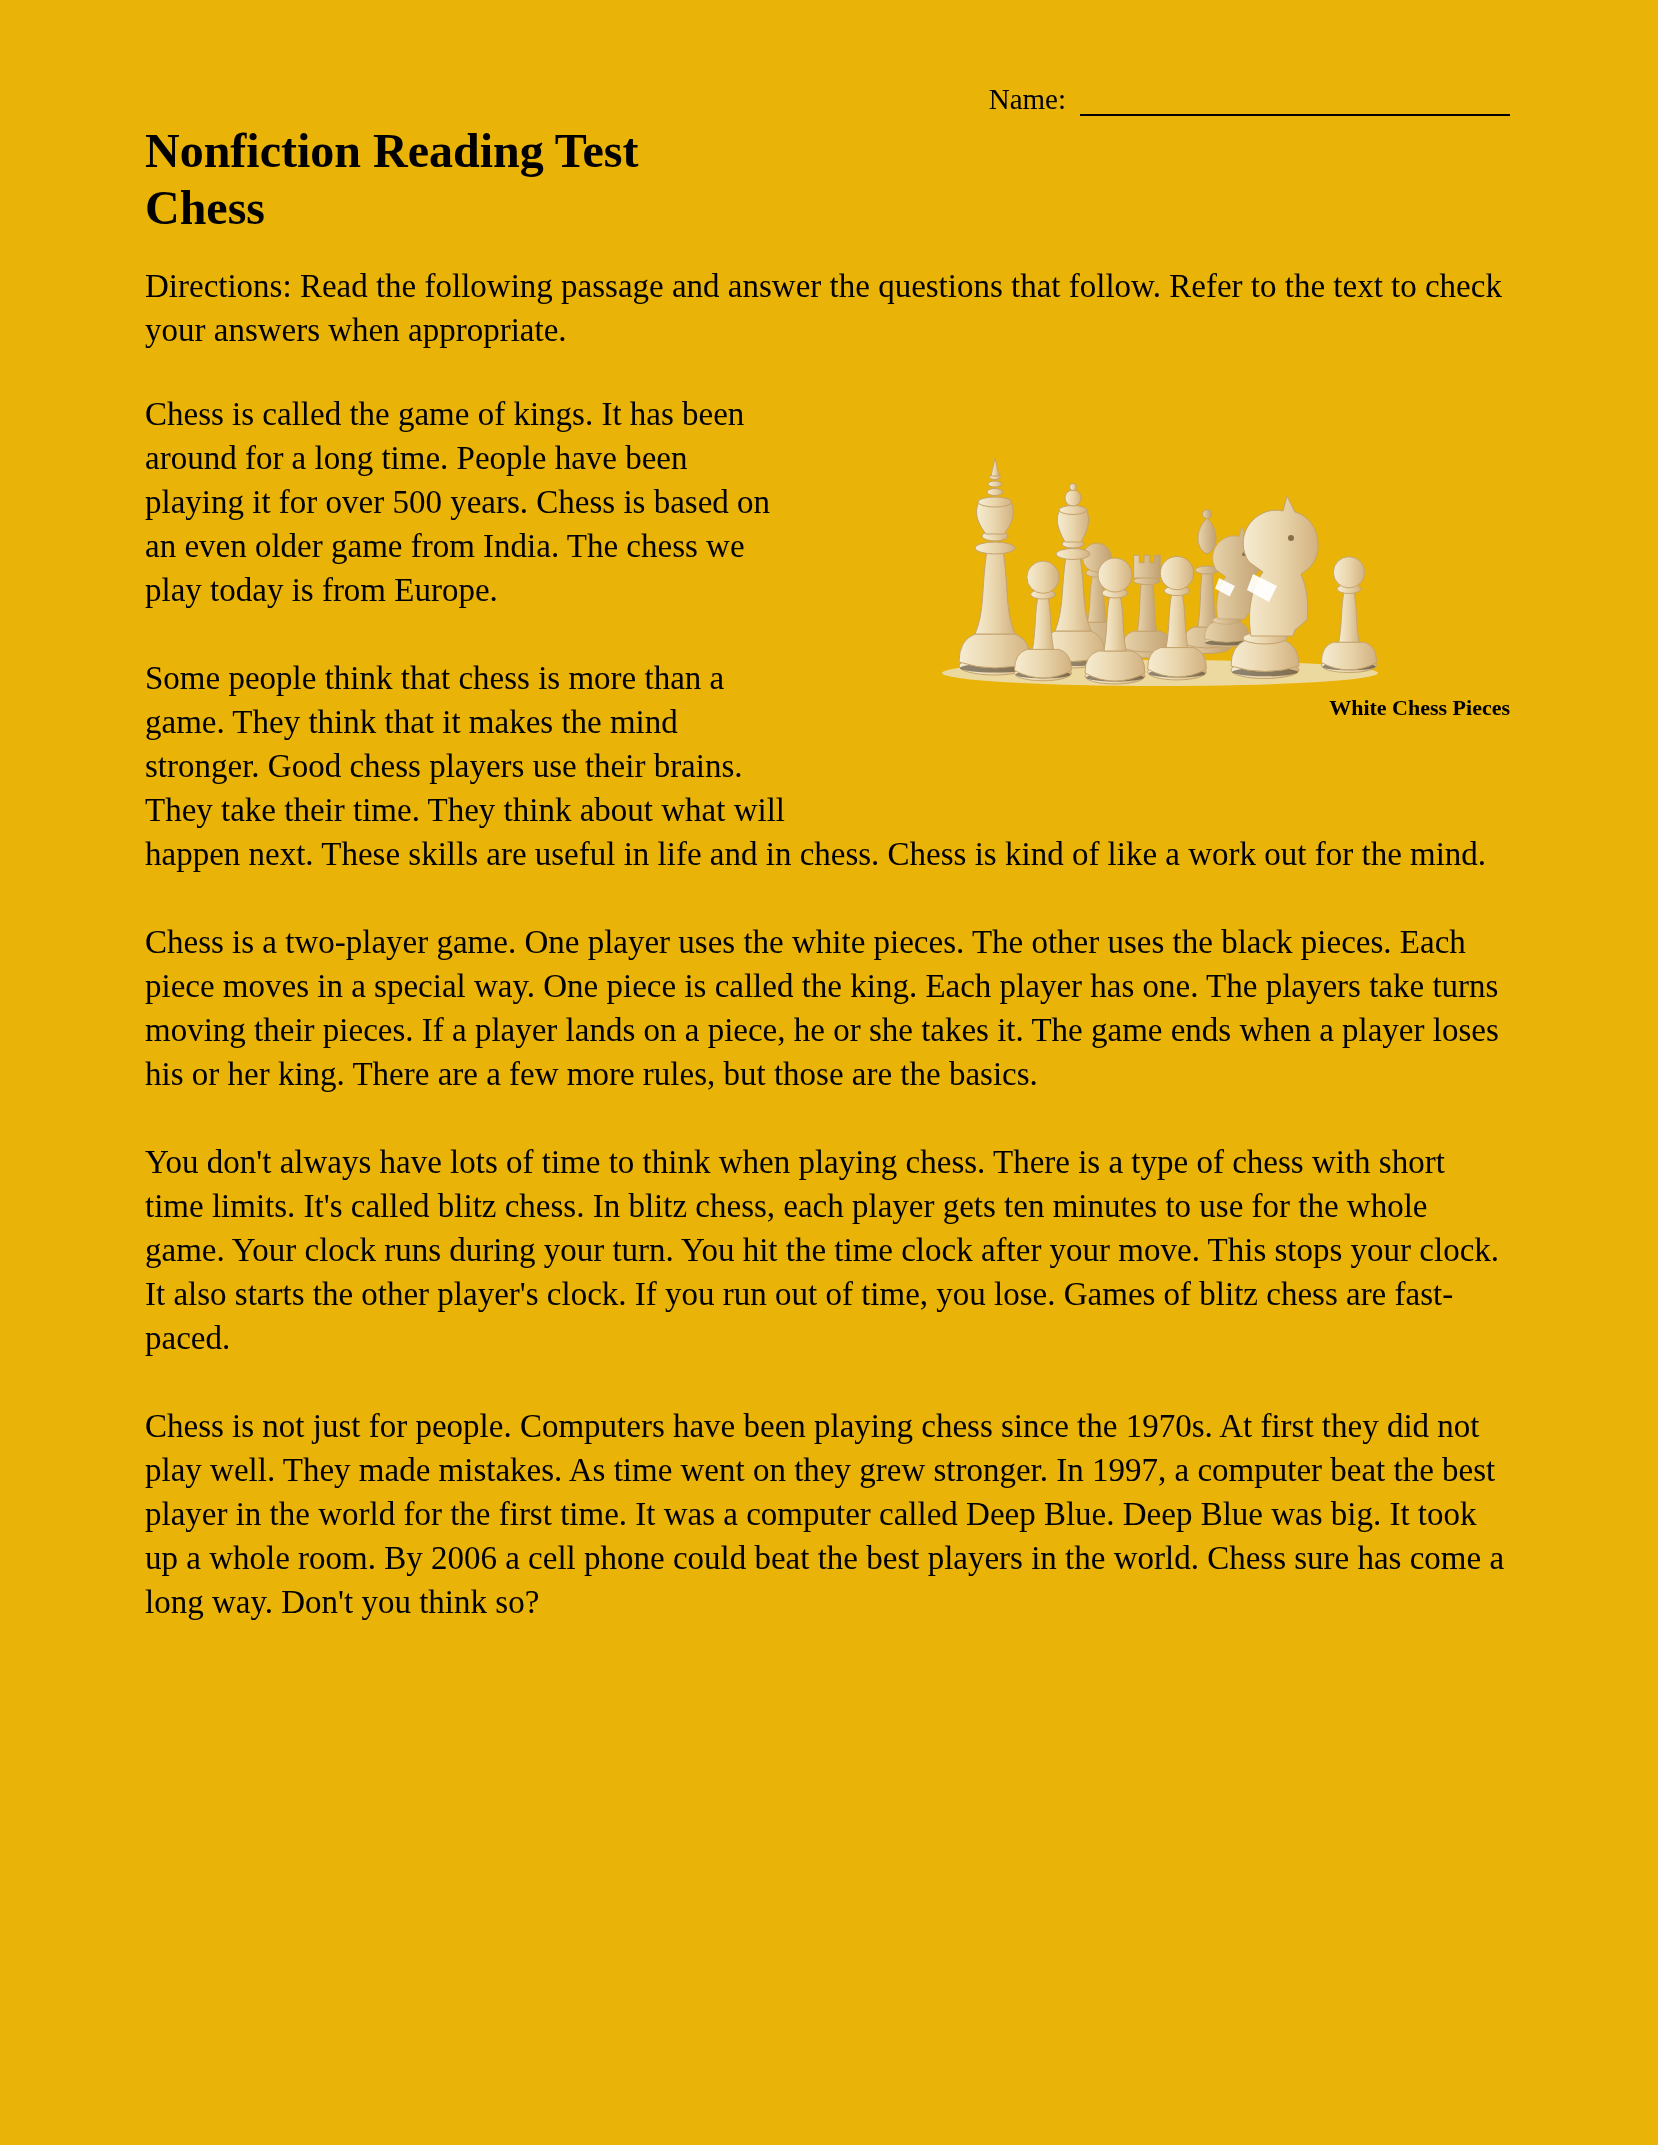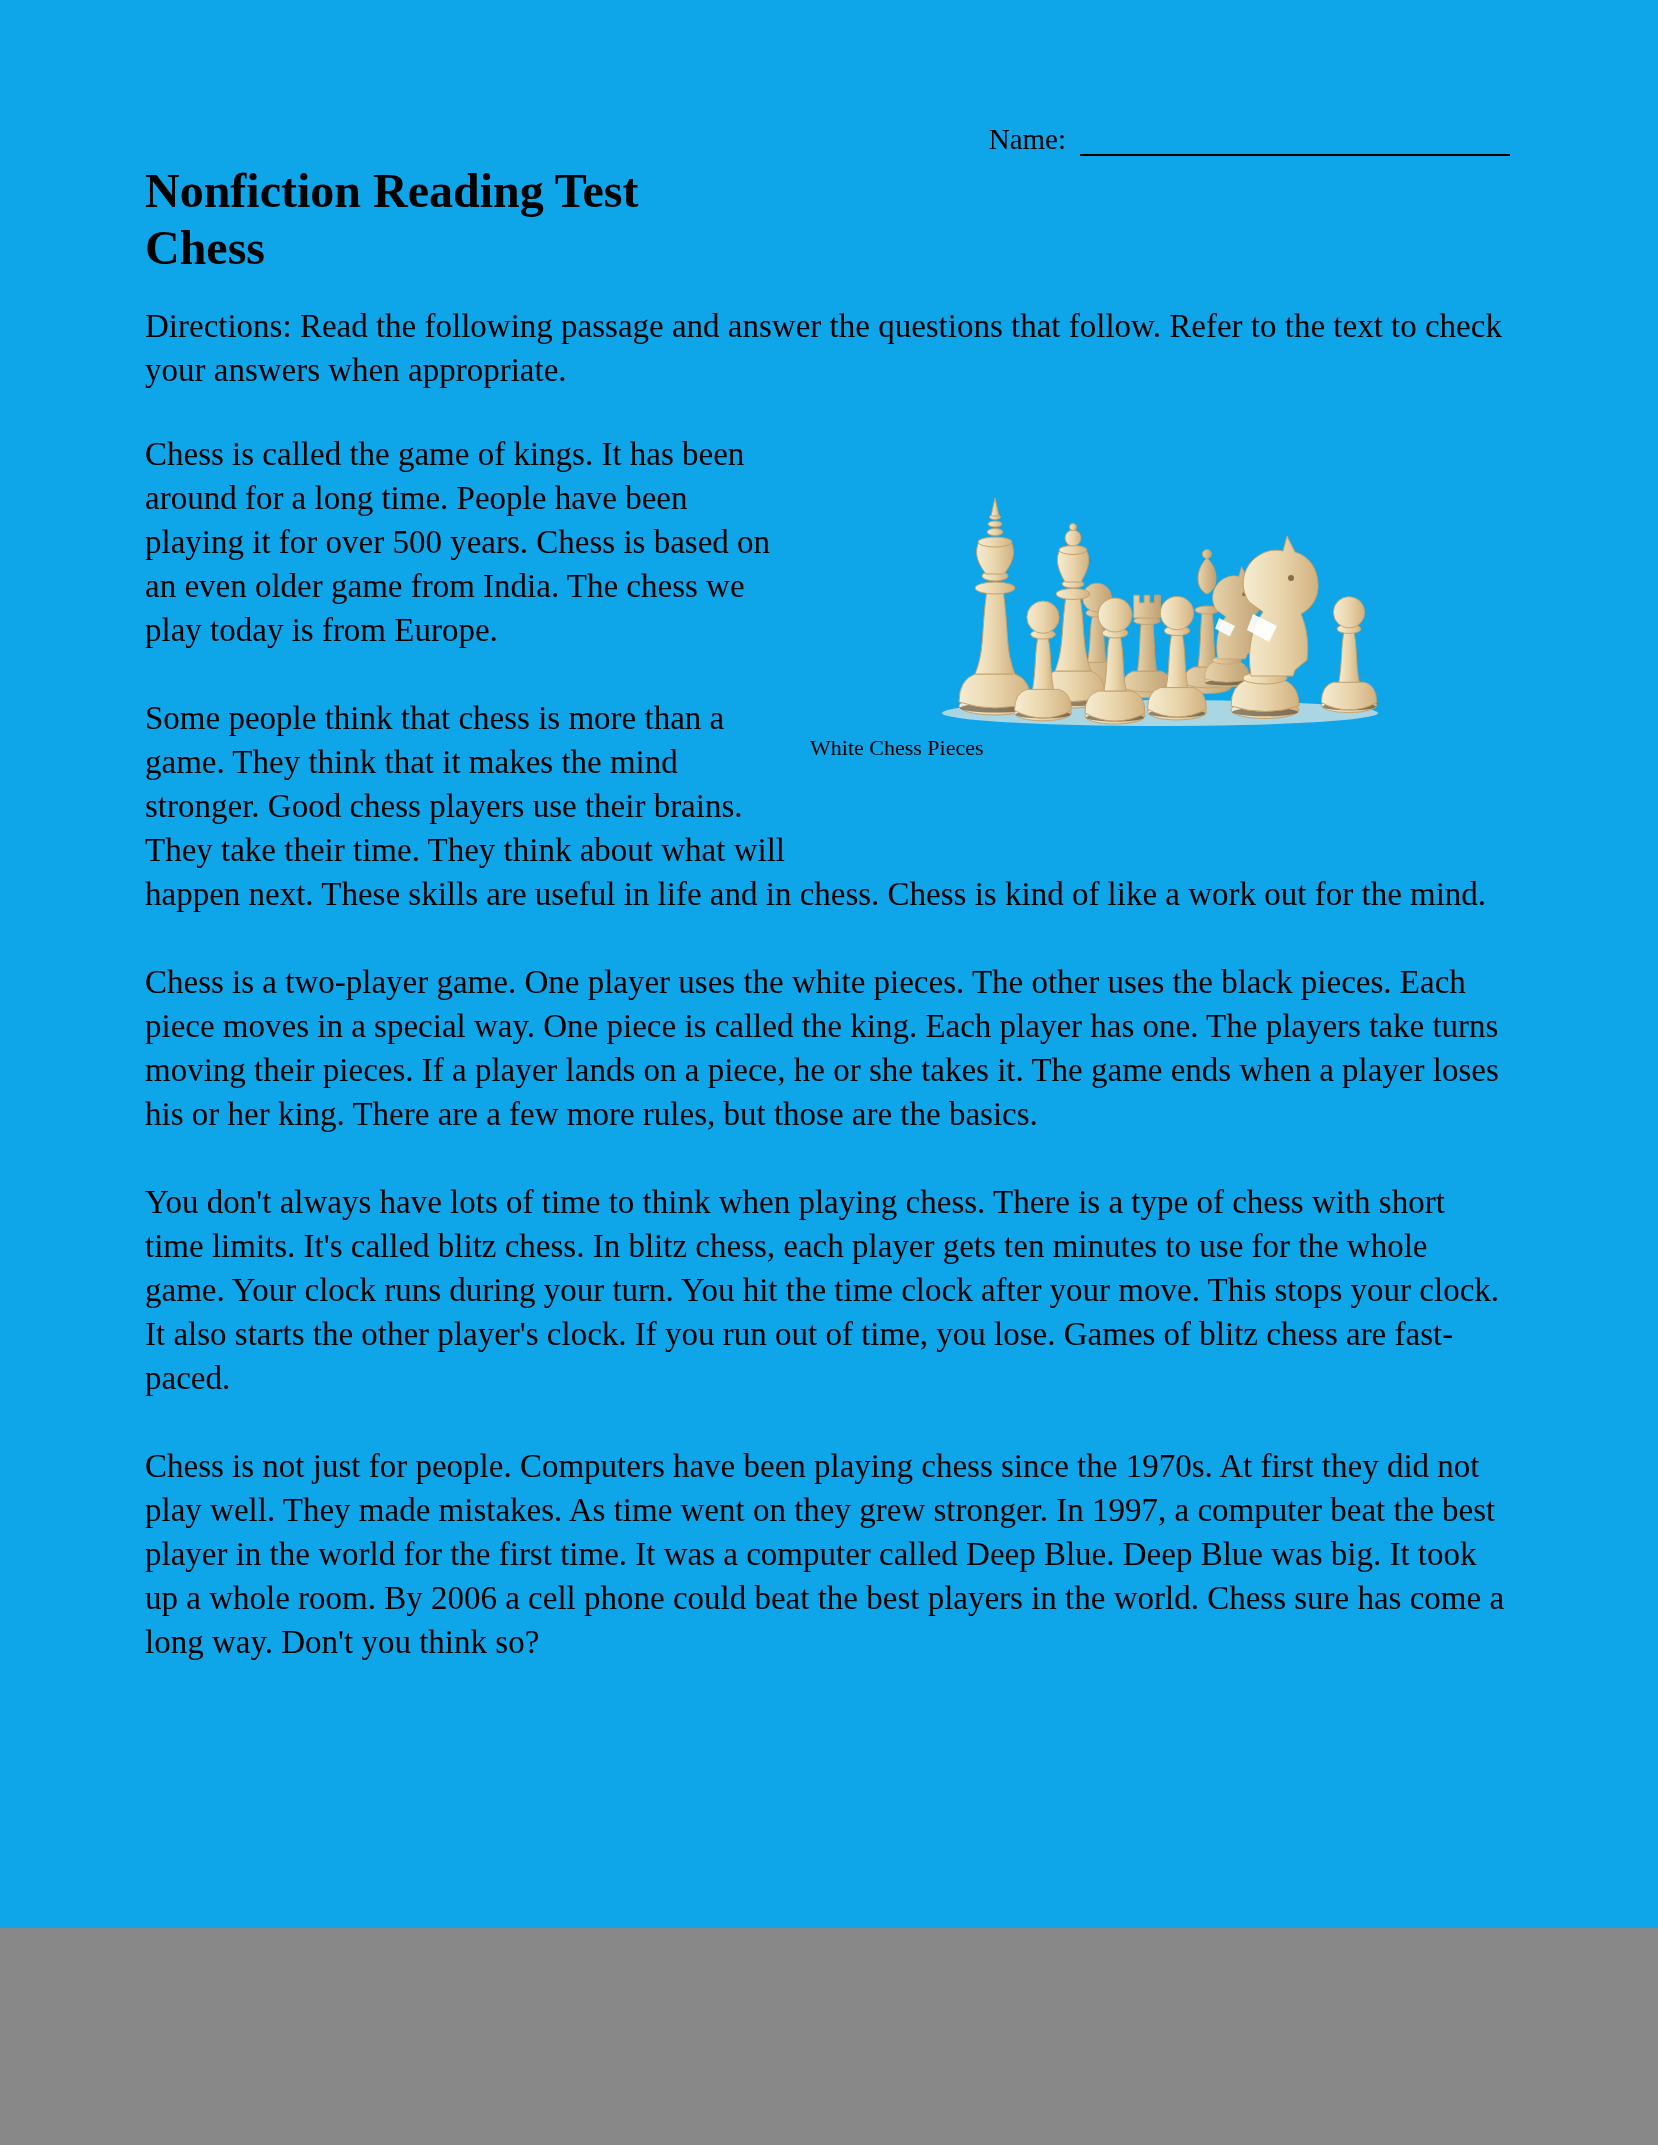--- a/index.html
+++ b/index.html
@@ -1,22 +1,22 @@
 <!DOCTYPE html>
 <html><head>
 <meta charset="utf-8">
 <style>
   html,body{margin:0;padding:0;background:#888;}
   .page{
     position:relative;
-    width:1658px;height:1928px;
-    background:#0ea5e9;
+    width:1658px;height:2145px;
+    background:#eab308;
     margin:0 auto;
     box-sizing:border-box;
-    padding:116px 148px 60px 145px;
+    padding:76px 148px 60px 145px;
     font-family:"Liberation Serif","DejaVu Serif",serif;
     color:#000;
     overflow:hidden;
   }
   .name-row{
     display:flex;
     justify-content:flex-end;
     align-items:flex-end;
     height:40px;
     margin-bottom:6px;
@@ -44,21 +44,22 @@
     margin-top:40px;
     font-size:33px;
     line-height:44px;
   }
   .passage p{margin:0 0 44px 0;}
   .passage p:last-child{margin-bottom:12px;}
   .figure{
     float:right;
     width:700px;
     margin:0 0 82px 18px;
-    text-align:left;
+    text-align:right;
+    font-weight:bold;
   }
   .figure svg{display:block;margin:0 auto;}
   .caption{
     font-size:22px;
     line-height:28px;
     margin-top:2px;
   }
 </style>
 </head>
 <body>

